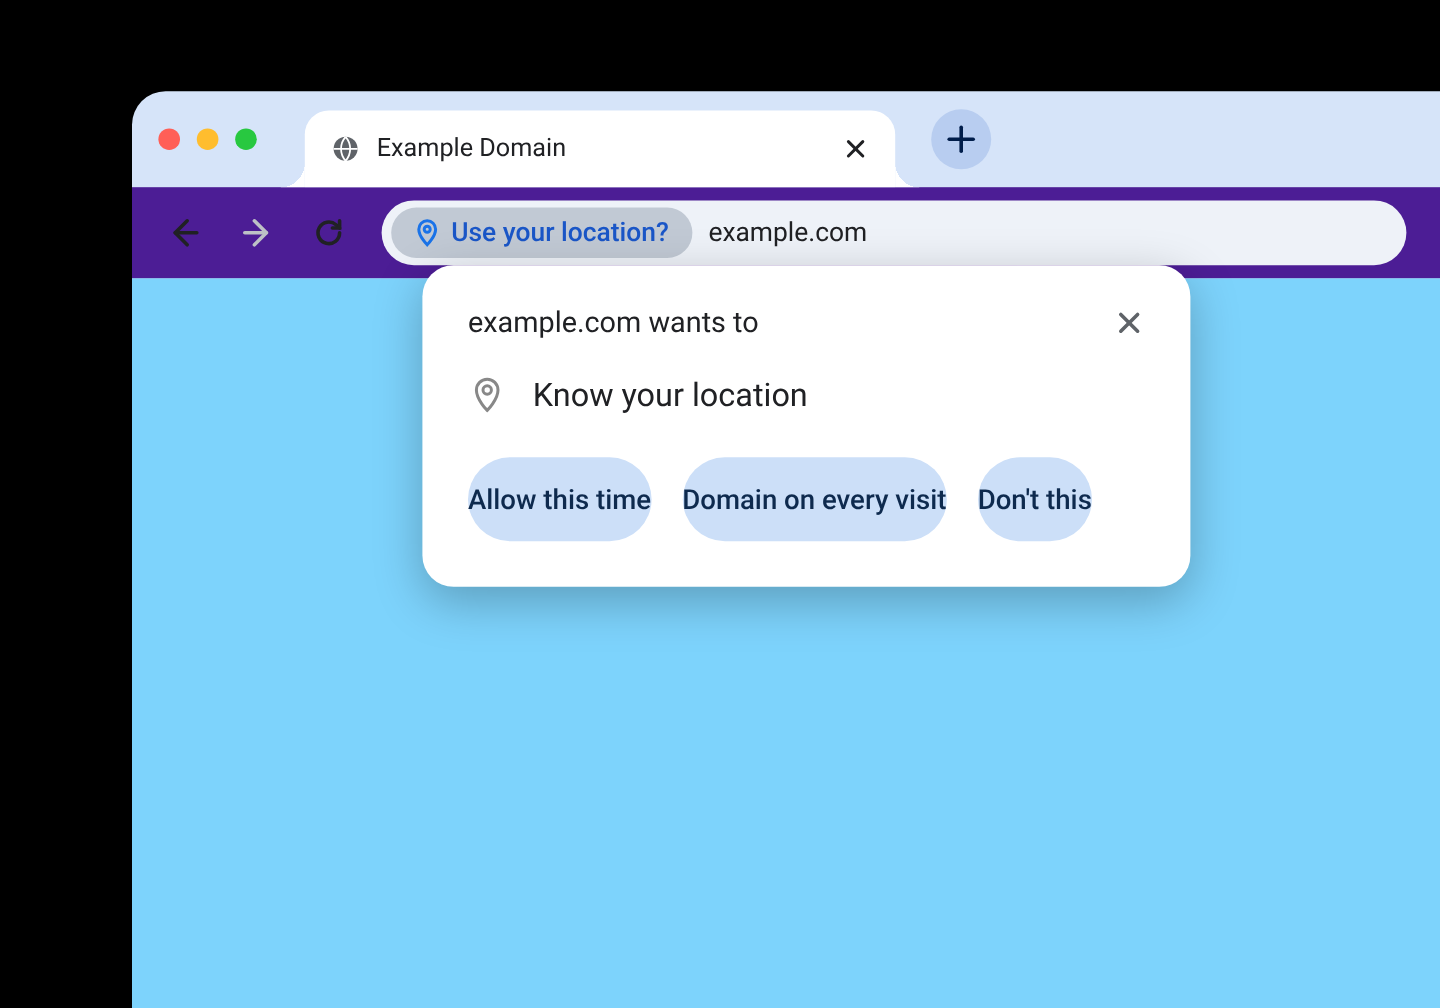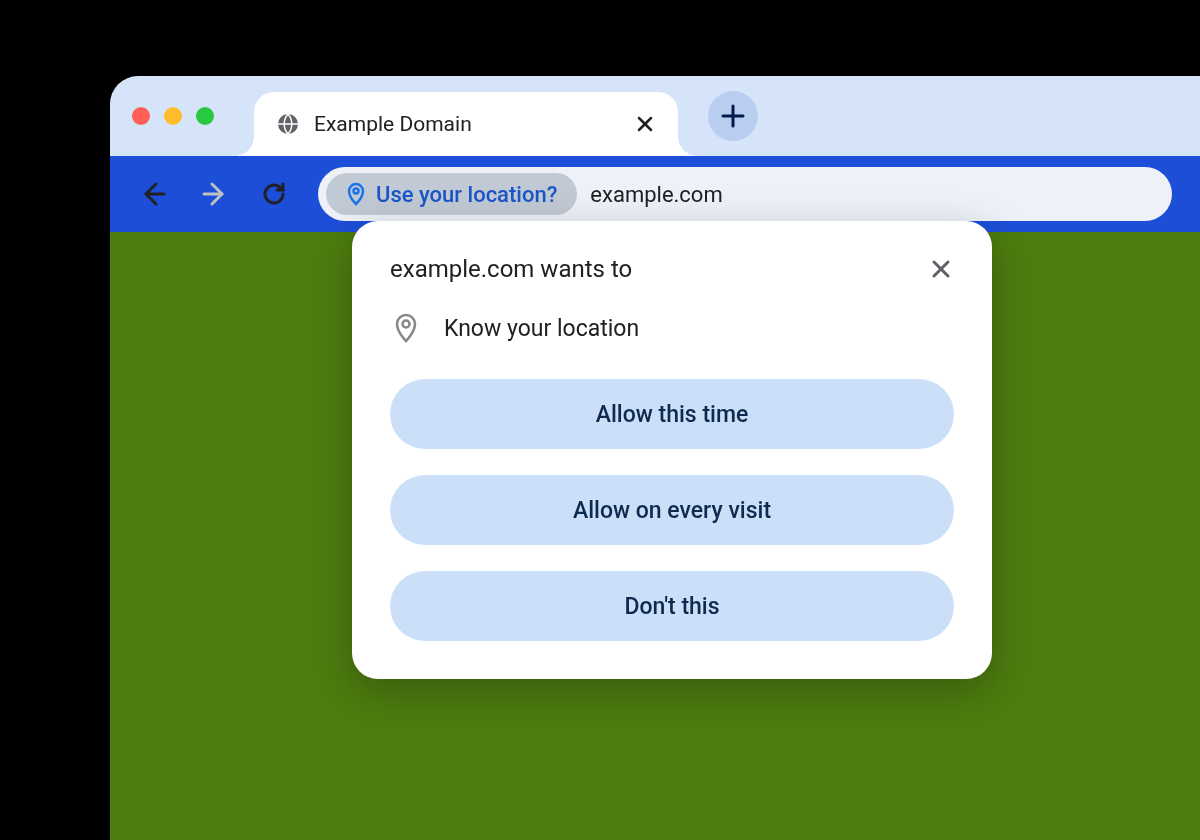--- a/index.html
+++ b/index.html
@@ -53,21 +53,21 @@
 .wc-max { background: #28c840; }
 
 .tab {
   background: #fff;
   height: 64px;
   border-radius: 20px 20px 0 0;
   display: flex;
   align-items: center;
   padding: 0 22px;
   gap: 14px;
-  width: 424px;
+  width: 492px;
   margin-top: 16px;
   position: relative;
 }
 
 .tab::before, .tab::after {
   content: "";
   position: absolute;
   bottom: 0;
   width: 20px;
   height: 20px;
@@ -113,21 +113,21 @@
   background: #b8cdf0;
   display: flex;
   align-items: center;
   justify-content: center;
   margin-left: 30px;
   cursor: pointer;
   color: #001d4a;
 }
 
 .toolbar {
-  background: #1d4ed8;
+  background: #4c1d95;
   height: 76px;
   display: flex;
   align-items: center;
   padding: 0 28px;
   gap: 28px;
 }
 
 .nav-btn {
   width: 32px;
   height: 32px;
@@ -173,21 +173,21 @@
   font-weight: 500;
 }
 
 .omnibox-url {
   font-size: 22px;
   color: #202124;
   margin-left: 13px;
 }
 
 .content-area {
-  background: #4d7c0f;
+  background: #7dd3fc;
   height: 608px;
   position: relative;
 }
 
 .permission-popup {
   position: absolute;
   left: 242px;
   top: -11px;
   width: 640px;
   background: #fff;
@@ -226,27 +226,27 @@
   margin-bottom: 36px;
   padding-left: 4px;
 }
 
 .popup-permission-icon {
   color: #888;
   display: flex;
 }
 
 .popup-permission-text {
-  font-size: 23px;
+  font-size: 27px;
   color: #202124;
 }
 
 .popup-buttons {
   display: flex;
-  flex-direction: column;
+  flex-direction: row;
   gap: 26px;
 }
 
 .popup-btn {
   height: 70px;
   background: #ccdff8;
   border: none;
   border-radius: 35px;
   font-size: 23px;
   font-weight: 500;
@@ -347,20 +347,20 @@
           <svg width="24" height="30" viewBox="0 0 24 30" fill="none" stroke="currentColor" stroke-width="2.5">
             <path d="M12 28s9-9 9-17a9 9 0 1 0-18 0c0 8 9 17 9 17z"></path>
             <circle cx="12" cy="11" r="3.5"></circle>
           </svg>
         </span>
         <span class="popup-permission-text">Know your location</span>
       </div>
 
       <div class="popup-buttons">
         <button class="popup-btn">Allow this time</button>
-        <button class="popup-btn">Allow on every visit</button>
+        <button class="popup-btn">Domain on every visit</button>
         <button class="popup-btn">Don't this</button>
       </div>
     </div>
 
   </div>
 
 </div>
 
 </body></html>

